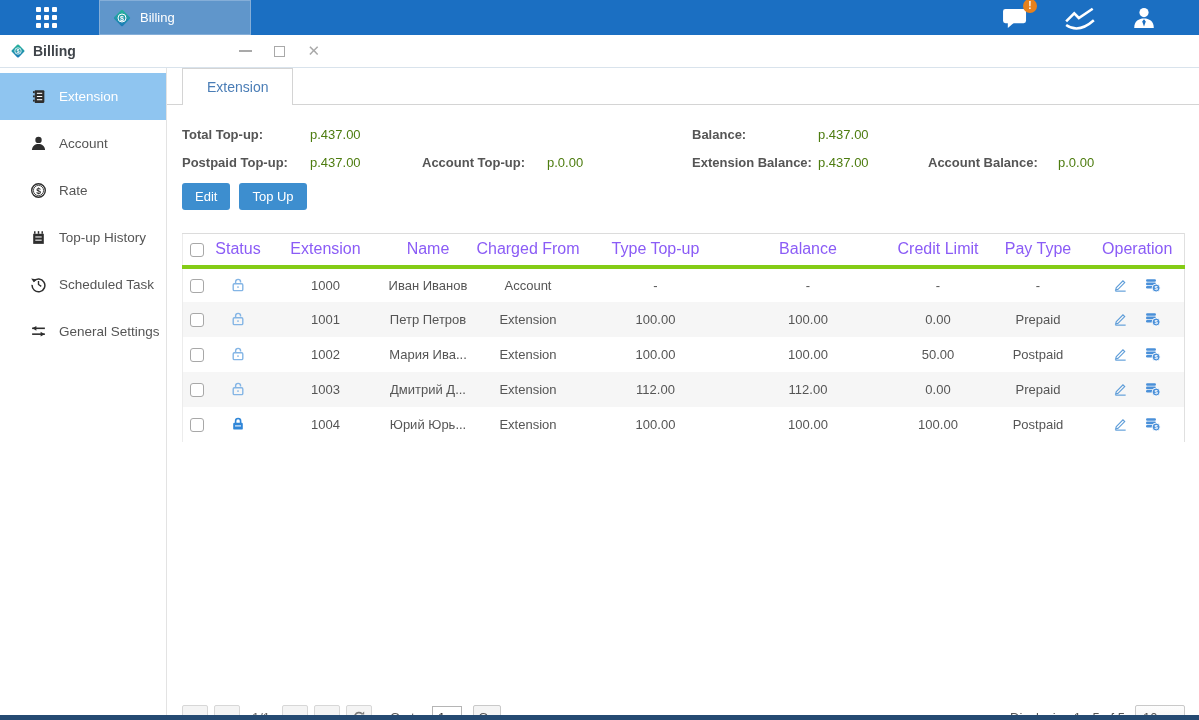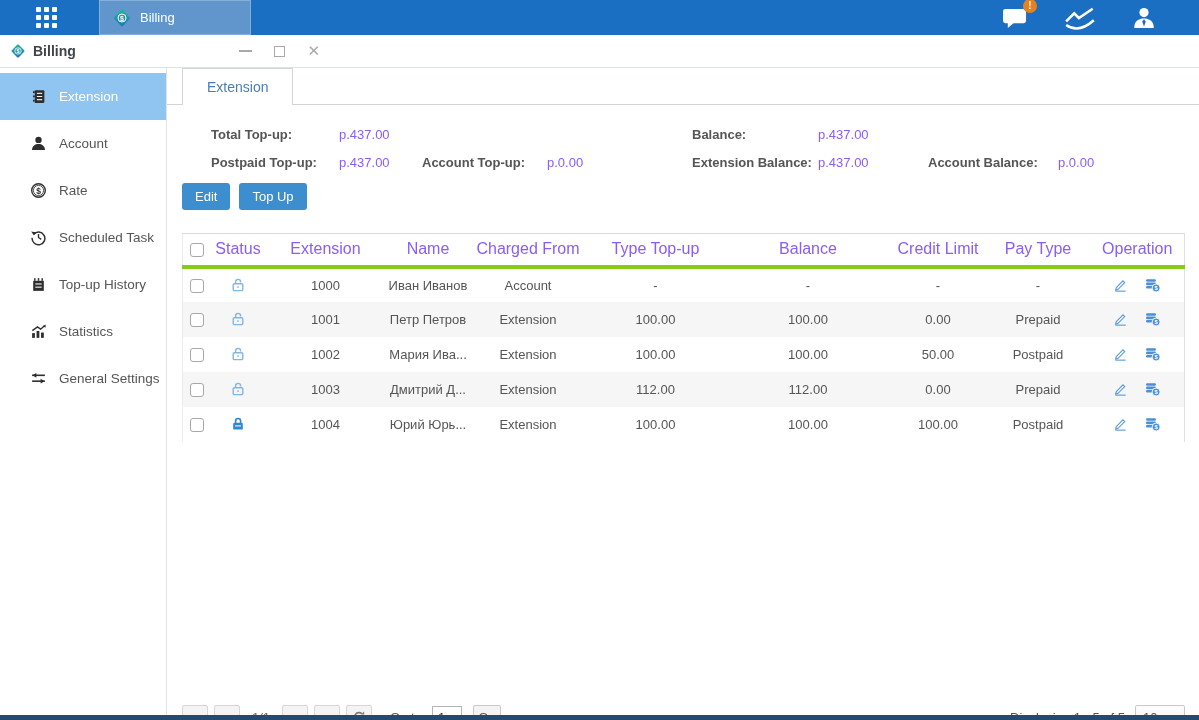--- a/index.html
+++ b/index.html
@@ -38,22 +38,22 @@
   .tabbar { height:37px; border-bottom:1px solid #d4d4d4; display:flex; align-items:flex-end; padding-left:15px; }
   .tab { height:37px; line-height:36px; background:#fff; border:1px solid #d4d4d4; border-bottom:none; margin-bottom:-1px; padding:0 24px; color:#4a7db6; font-size:14px; cursor:pointer; }
 
   .panel-body { padding:0 14px 0 15px; position:relative; height:610px; }
 
   
   .summary { margin-top:22px; font-size:13px; }
   .summary-row { display:flex; margin-bottom:13px; }
   .sg { display:flex; }
   .sg .lbl { font-weight:bold; color:#555; }
-  .sg .val { color:#8b5cf6; }
-  .sg1 { width:240px; } .sg1 .lbl { width:128px;margin-left:29px; }
+  .sg .val { color:#4d7c0f; }
+  .sg1 { width:240px; } .sg1 .lbl { width:128px; }
   .sg2 { width:270px; } .sg2 .lbl { width:125px; }
   .sg3 { width:236px; } .sg3 .lbl { width:126px; }
   .sg4 { } .sg4 .lbl { width:130px; }
 
   
   .btn-row { display:flex; gap:9px; }
   .btn { background:#3d8ecf; color:#fff; border:none; font-size:13px; padding:6px 13px; border-radius:3px; cursor:pointer; font-family:inherit; }
 
   
   table { border-collapse:collapse; table-layout:fixed; width:1002px; margin-top:23px; }
@@ -190,50 +190,40 @@
       <div class="side-item">
         <svg width="17" height="17" viewBox="0 0 16 16">
           <circle cx="8" cy="8" r="6.4" fill="none" stroke="#2e2e2e" stroke-width="1.3"></circle>
           <circle cx="8" cy="8" r="4.8" fill="none" stroke="#2e2e2e" stroke-width="0.8"></circle>
           <text x="8" y="10.9" text-anchor="middle" font-size="8" font-weight="bold" fill="#2e2e2e">$</text>
         </svg>
         <span>Rate</span>
       </div>
       <div class="side-item">
         <svg width="17" height="17" viewBox="0 0 16 16">
-          <path d="M3.4 5A6 6 0 1 1 2 8.4" fill="none" stroke="#2e2e2e" stroke-width="1.4"></path>
-          <path d="M1.1 2.4l2.4 3.4 3.1-2.4z" fill="#2e2e2e"></path>
-          <path d="M8 4.8V8l2.6 1.8" fill="none" stroke="#2e2e2e" stroke-width="1.3"></path>
-        </svg>
-        <span>Scheduled Task</span>
-      </div>
-      <div class="side-item">
-        <svg width="17" height="17" viewBox="0 0 16 16">
           <path d="M3 4.5h10V14H3z" fill="#2e2e2e"></path>
           <g stroke="#2e2e2e" stroke-width="1.4">
               <line x1="4.5" y1="2" x2="4.5" y2="4.5"></line>
               <line x1="8" y1="2" x2="8" y2="4.5"></line>
               <line x1="11.5" y1="2" x2="11.5" y2="4.5"></line>
             </g>
           <g stroke="#fff" stroke-width="1">
               <line x1="5" y1="7.5" x2="11" y2="7.5"></line>
               <line x1="5" y1="10.5" x2="11" y2="10.5"></line>
             </g>
         </svg>
         <span>Top-up History</span>
       </div>
       <div class="side-item">
         <svg width="17" height="17" viewBox="0 0 16 16">
-          <rect x="2" y="9.5" width="2.6" height="4.5" fill="#2e2e2e"></rect>
-            <rect x="6.2" y="7.5" width="2.6" height="6.5" fill="#2e2e2e"></rect>
-            <rect x="10.4" y="9" width="2.6" height="5" fill="#2e2e2e"></rect>
-          <path d="M2.2 7.2L7 3.6l3 2.2 3.4-3" fill="none" stroke="#2e2e2e" stroke-width="1.3"></path>
-          <path d="M14.8 1.4l-.2 3-2.5-1.5z" fill="#2e2e2e"></path>
-        </svg>
-        <span>Statistics</span>
+          <path d="M3.4 5A6 6 0 1 1 2 8.4" fill="none" stroke="#2e2e2e" stroke-width="1.4"></path>
+          <path d="M1.1 2.4l2.4 3.4 3.1-2.4z" fill="#2e2e2e"></path>
+          <path d="M8 4.8V8l2.6 1.8" fill="none" stroke="#2e2e2e" stroke-width="1.3"></path>
+        </svg>
+        <span>Scheduled Task</span>
       </div>
       <div class="side-item">
         <svg width="17" height="17" viewBox="0 0 16 16">
           <g stroke="#2e2e2e" stroke-width="1.5" fill="none">
               <line x1="2" y1="5" x2="14" y2="5"></line>
               <line x1="2" y1="10.5" x2="14" y2="10.5"></line>
             </g>
           <path d="M6 2.8v4.4L2.2 5z" fill="#2e2e2e"></path>
           <path d="M10 8.3v4.4L13.8 10.5z" fill="#2e2e2e"></path>
         </svg>

